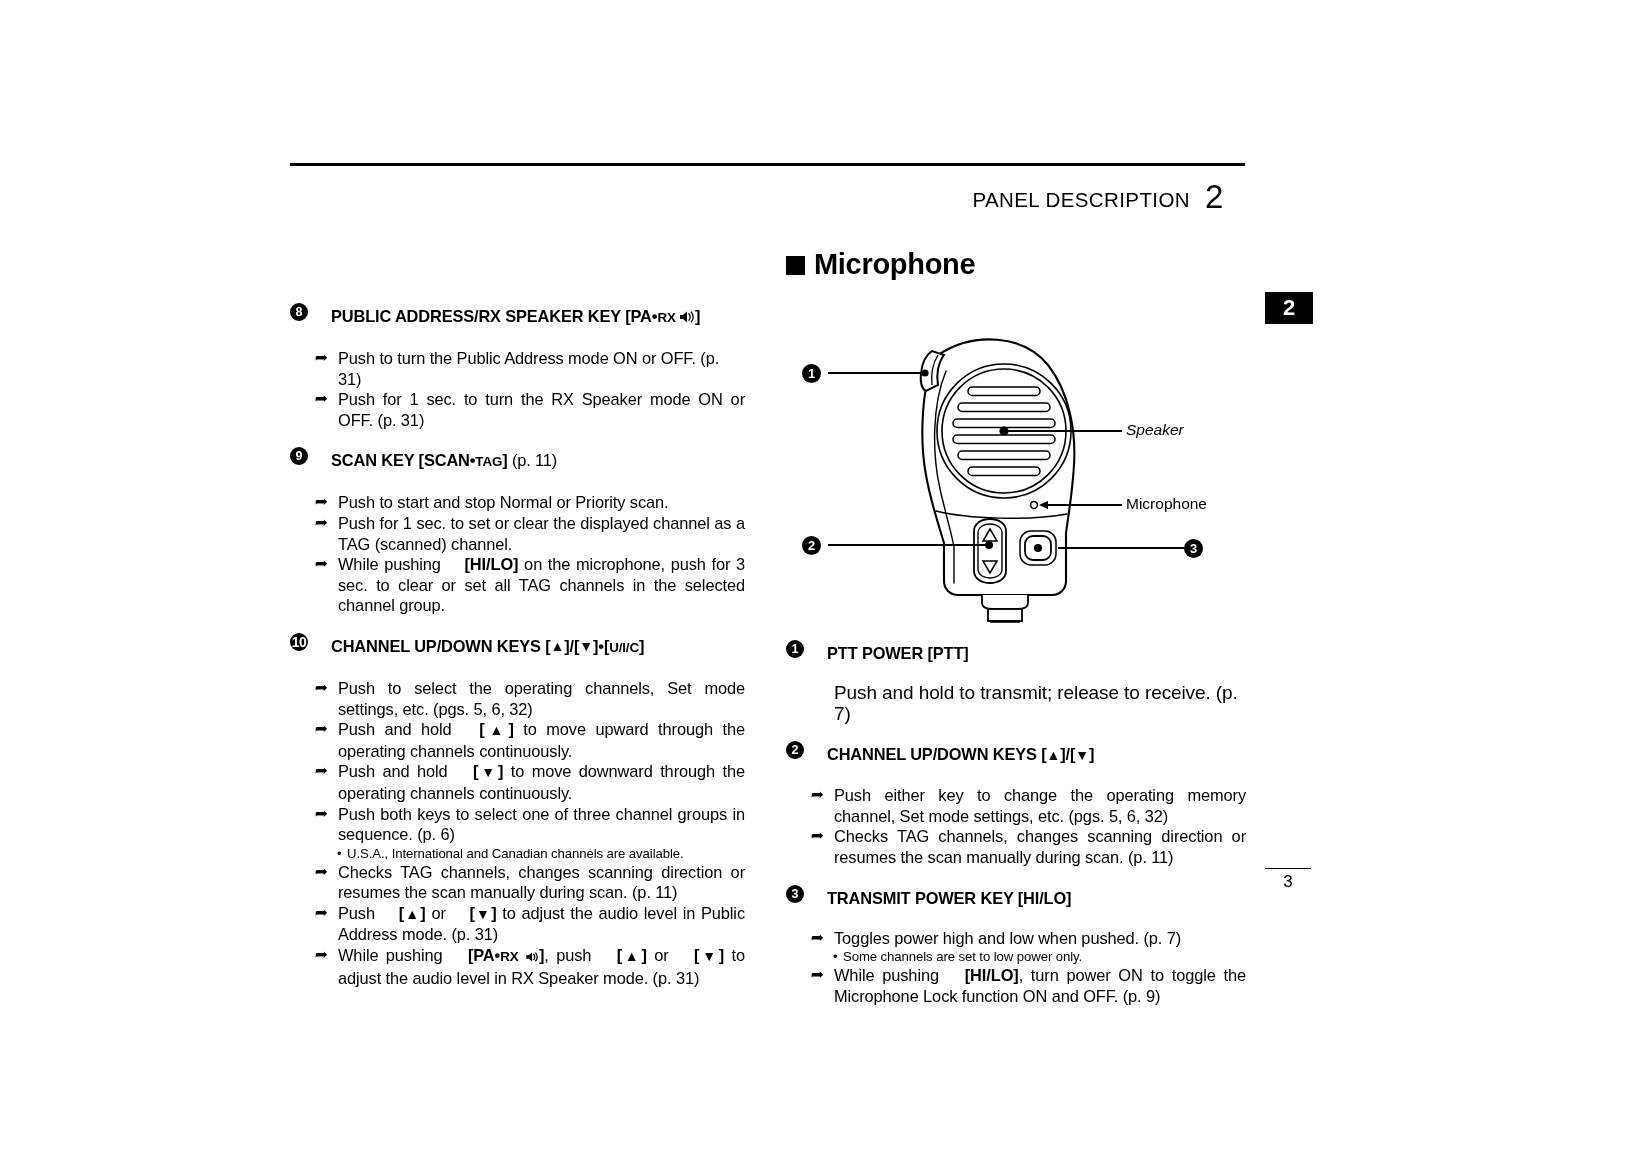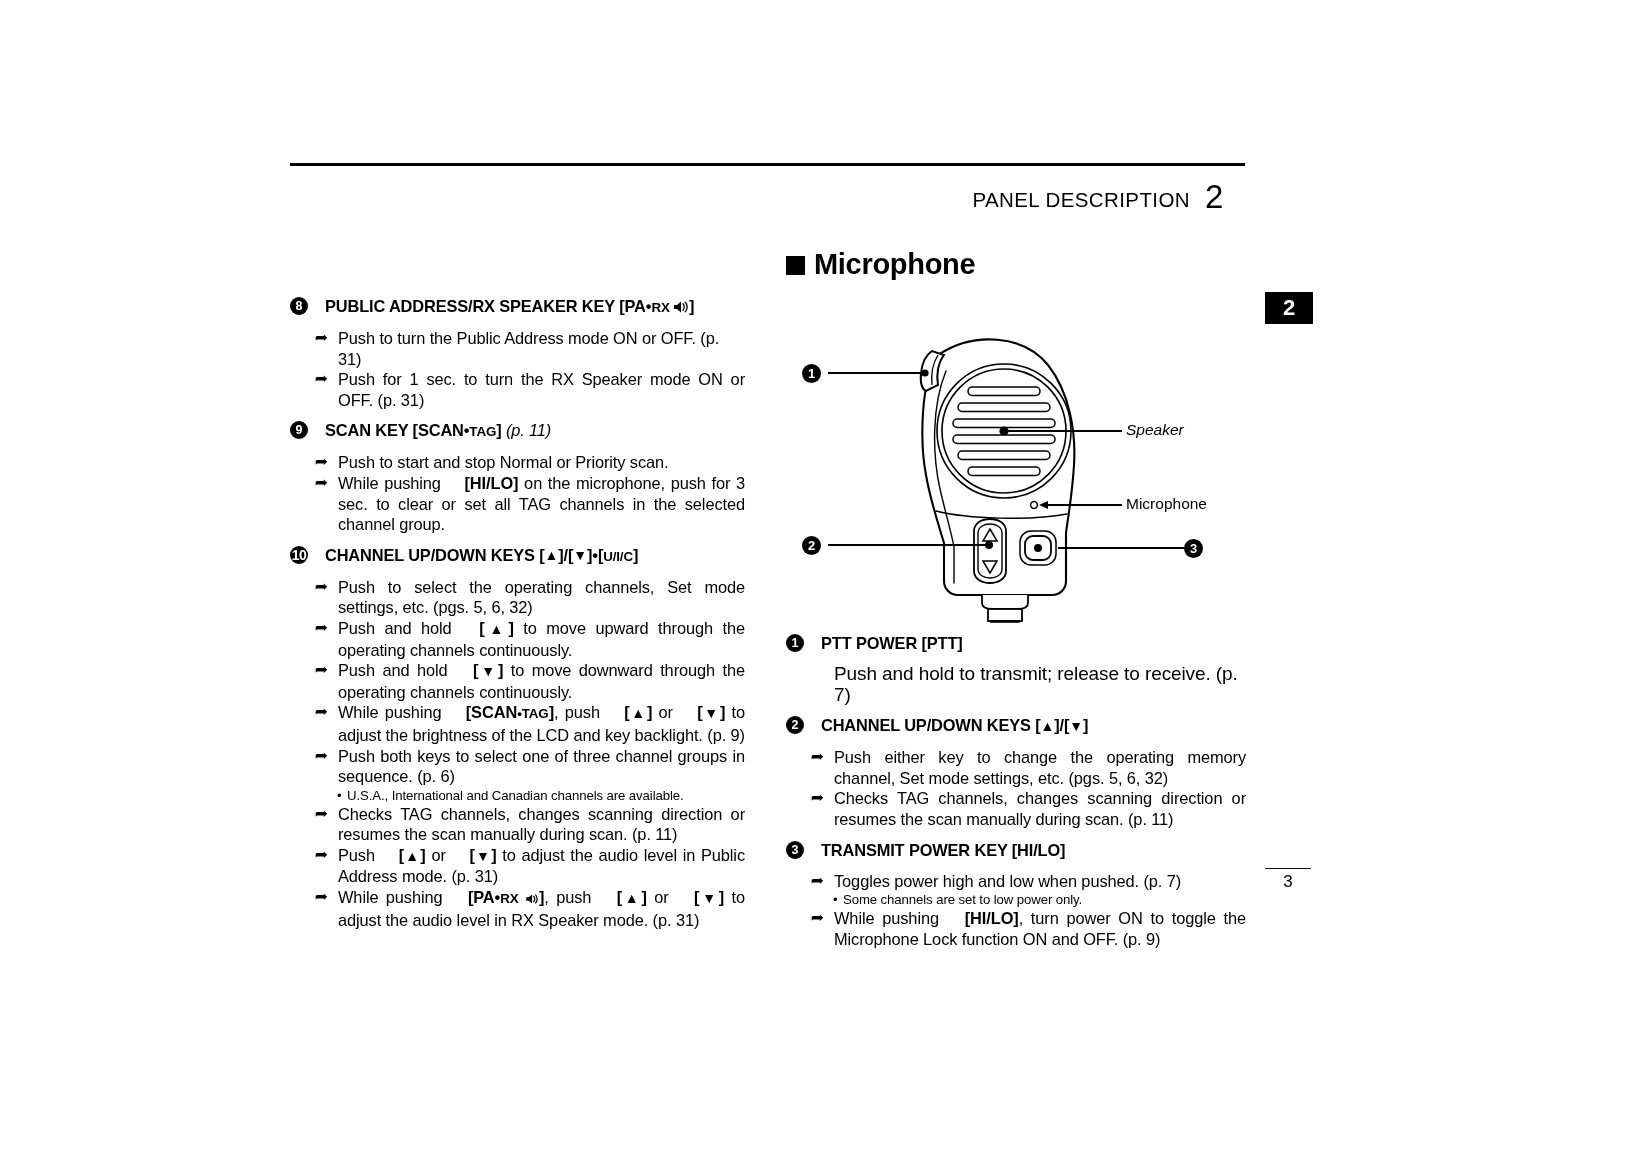--- a/index.html
+++ b/index.html
@@ -137,27 +137,26 @@
     text-align: center;
     font-family: "Liberation Sans", sans-serif;
   }
   .entry-num.wide {
     font-size: 14px;
     letter-spacing: -0.5px;
   }
   .entry-title {
     font-size: 16.4px;
     font-weight: bold;
-    line-height: 21px;
+    line-height: 28px;
     letter-spacing: -0.15px;
-    margin: 10px;
+    margin: 16px;
   }
   .entry-title .pg {
     font-weight: normal;
-    font-style: italic;
   }
   .entry-title .sm {
     font-size: 13.4px;
   }
   .entry-title .tri {
     font-size: 14px;
     position: relative;
     top: -0.5px;
   }
 
@@ -272,34 +271,34 @@
       </ul>
     </div>
 
     <div class="entry">
       <span class="entry-num">9</span>
       <div class="entry-title">
         <span>SCAN KEY [SCAN</span><span>•</span><span class="sm">TAG</span><span>]</span><span class="pg"> (p. 11)</span>
       </div>
       <ul class="bullets">
         <li class="nojust">Push to start and stop Normal or Priority scan.</li>
+        <li>Push for 1 sec. to set or clear the displayed channel as a TAG (scanned) channel.</li>
         <li>While pushing <b>[HI/LO]</b> on the microphone, push for 3 sec. to clear or set all TAG channels in the selected channel group.</li>
       </ul>
     </div>
 
     <div class="entry">
       <span class="entry-num wide">10</span>
       <div class="entry-title">
         <span>CHANNEL UP/DOWN KEYS [</span><span class="tri">▲</span><span>]/[</span><span class="tri">▼</span><span>]•[</span><span class="sm">U/I/C</span><span>]</span>
       </div>
       <ul class="bullets">
         <li>Push to select the operating channels, Set mode settings, etc. (pgs. 5, 6, 32)</li>
         <li>Push and hold <b>[<span class="tri">▲</span>]</b> to move upward through the operating channels continuously.</li>
         <li>Push and hold <b>[<span class="tri">▼</span>]</b> to move downward through the operating channels continuously.</li>
-        <li>While pushing <b>[SCAN<span class="sm">•TAG</span>]</b>, push <b>[<span class="tri">▲</span>]</b> or <b>[<span class="tri">▼</span>]</b> to adjust the brightness of the LCD and key backlight. (p. 9)</li>
         <li>Push both keys to select one of three channel groups in sequence. (p. 6)</li>
       </ul>
       <div class="subnote">U.S.A., International and Canadian channels are available.</div>
       <ul class="bullets">
         <li>Checks TAG channels, changes scanning direction or resumes the scan manually during scan. (p. 11)</li>
         <li>Push <b>[<span class="tri">▲</span>]</b> or <b>[<span class="tri">▼</span>]</b> to adjust the audio level in Public Address mode. (p. 31)</li>
         <li>While pushing <b>[PA•<span class="sm">RX</span>&nbsp;<span><svg width="13" height="10" viewBox="0 0 15 12" style="vertical-align:-1px">
                   <polygon points="0,4 3,4 7,0.5 7,11.5 3,8 0,8" fill="#000"></polygon>
                   <path d="M8.6 2.3 A5 5 0 0 1 8.6 9.7" stroke="#000" stroke-width="1.5" fill="none"></path>
                   <path d="M10.9 0.7 A7.4 7.4 0 0 1 10.9 11.3" stroke="#000" stroke-width="1.5" fill="none"></path>

